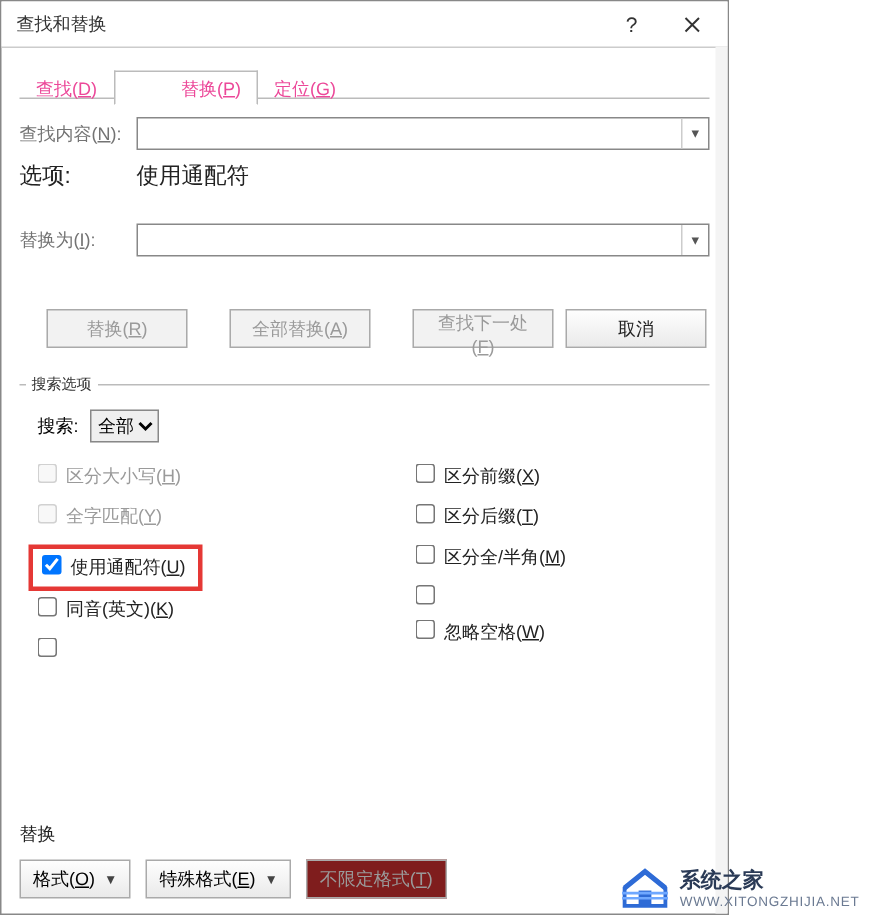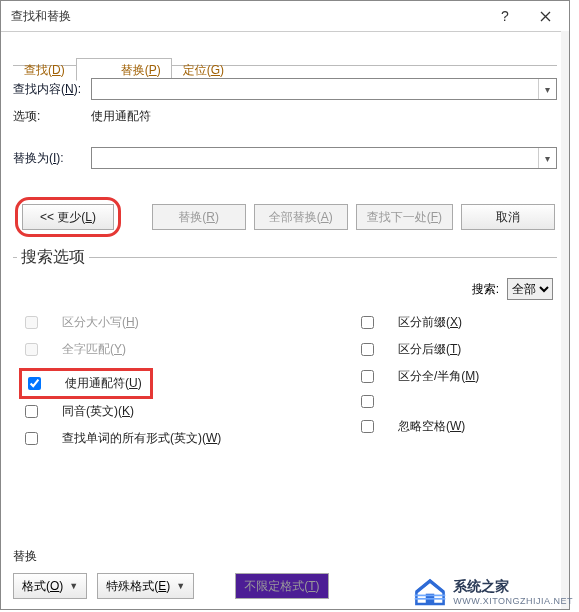--- a/index.html
+++ b/index.html
@@ -1,57 +1,57 @@
 <!DOCTYPE html>
 <html><head>
 <meta charset="utf-8">
 <style>
   * { box-sizing: border-box; font-family: "Microsoft YaHei", "SimSun", sans-serif; }
   body { margin: 0; background: #fff; width: 579px; height: 612px; position: relative; overflow: hidden; }
-  .dialog { position: absolute; left: 0; top: 0; width: 570px; height: 610px; border: 1px solid #888; background: #fff; }
+  .dialog { position: absolute; left: 0; top: 0; width: 486px; height: 610px; border: 1px solid #888; background: #fff; }
   .titlebar { height: 30px; background: #fff; display: flex; align-items: center; padding: 0 4px 0 10px; font-size: 12px; color: #333; }
   .titlebar .title { flex: 1; }
   .titlebar .btn { width: 40px; height: 28px; display: flex; align-items: center; justify-content: center; cursor: pointer; font-size: 14px; color: #333; }
   .ribbon-shadow { height: 1px; background: #ccc; }
   .body { padding: 10px 12px 0 12px; }
   .tabs { display: flex; border-bottom: 1px solid #bbb; height: 24px; margin-bottom: 12px; }
-  .tab { padding: 3px 10px 4px 10px; font-size: 12px; cursor: pointer; border: 1px solid transparent; border-bottom: none; position: relative; top: 16px; color: #a16207; }
+  .tab { padding: 3px 10px 4px 10px; font-size: 12px; cursor: pointer; border: 1px solid transparent; border-bottom: none; position: relative; top: 5px; color: #ec4899; }
   .tab u { text-decoration: underline; }
   .tab.active { border: 1px solid #bbb; border-bottom: 1px solid #fff; background: #fff; padding-left: 44px; }
   .row { display: flex; align-items: center; margin-bottom: 8px; }
-  .row-label { width: 78px; font-size: 12px; color: #0f172a; }
+  .row-label { width: 78px; font-size: 12px; color: #737373; }
   .row-label u { text-decoration: underline; }
   .combo { flex: 1; height: 22px; border: 1px solid #888; background: #fff; position: relative; }
   .combo .arrow { position: absolute; right: 0; top: 0; width: 18px; height: 20px; border-left: 1px solid #ccc; display: flex; align-items: center; justify-content: center; font-size: 10px; color: #555; }
-  .opts-row { display:flex; font-size:12px; color:#222; margin-bottom:18px;}
+  .opts-row { display:flex; font-size:15px; color:#222; margin-bottom:18px;}
   .opts-row .lbl { width:78px;}
   .actions { display: flex; gap: 8px; justify-content: flex-end; margin: 28px 2px 10px 2px; align-items:center;}
   .actions .spacer { flex:1; }
   button.std { height: 26px; min-width: 94px; font-size: 12px; border: 1px solid #aaa; background: linear-gradient(#fefefe,#eaeaea); cursor: pointer; padding: 0 10px; color:#222;}
-  button.std.disabled { color:#9a9a9a; background:#f2f2f2; cursor:default;}
+  button.std.disabled { color:#9a9a9a; background:#f2f2f2; cursor:default;margin-left:20px;}
   button.more { min-width: 92px; }
   .redbox { border: 3px solid #e53835; padding: 4px; display:inline-block;}
   .redbox.tl { position:relative;border-radius:14px; }
   fieldset.group { border: 1px solid #bbb; border-left:none; border-right:none; border-bottom:none; margin: 0 0 8px 0; padding: 10px 4px 4px 4px; }
-  fieldset.group legend { font-size: 16px; color: #333; padding: 0 4px; }
-  .search-row { display:flex; align-items:center; gap:8px; margin: 0 0 10px 8px; font-size:12px;justify-content:flex-end;}
+  fieldset.group legend { font-size: 10px; color: #333; padding: 0 4px; }
+  .search-row { display:flex; align-items:center; gap:8px; margin: 0 0 10px 8px; font-size:12px;}
   .search-row select { height:22px; font-size:12px; border:1px solid #888; }
   .checks { display:flex; }
   .col { flex:1; }
   .col.right { flex:0 0 200px; }
-  .chk { display:flex; align-items:center; font-size:12px; color:#222; margin: 4px 0 10px 8px; gap:24px; }
+  .chk { display:flex; font-size:12px; color:#222; margin: 4px 0 10px 8px; gap:6px; }
   .chk.disabled { color:#9a9a9a; }
   .chk input { width:13px; height:13px; margin:0; }
   .chk u { text-decoration: underline;}
   .bottom { position:absolute; left:12px; right:0; bottom:10px;}
   .bottom-label { font-size:12px; color:#222; margin-bottom:8px; display:block;}
   .bottom-actions { display:flex; gap:10px;}
   .dropdown-btn { height:26px; font-size:12px; border:1px solid #aaa; background:linear-gradient(#fefefe,#eaeaea); cursor:pointer; padding: 0 8px; display:inline-flex; align-items:center; gap:6px;}
   .dropdown-btn .tri { font-size:9px; color:#444;}
-  .dropdown-btn.disabled { color:#9a9a9a; background:#4c1d95; cursor:default;margin-left:31px;}
+  .dropdown-btn.disabled { color:#9a9a9a; background:#7f1d1d; cursor:default;}
   .watermark { position:absolute; right:6px; bottom:6px; display:flex; align-items:center; gap:6px; font-size:14px; color:#2a3a56; font-weight:bold; pointer-events:none;}
   .watermark .sub { font-size:9px; color:#6b7a92; font-weight:normal; display:block; letter-spacing:0.5px;}
   .wm-icon { width:34px; height:28px; }
   .right-strip{ position:absolute; right:0; top:30px; bottom:0; width:8px; background:#f4f4f4;}
 </style>
 </head>
 <body>
 
 <div class="dialog">
   <div class="titlebar">
@@ -128,21 +128,20 @@
               <input type="checkbox" checked="" style="">
               <span>使用通配符(<u>U</u>)</span>
             </label>
           </span>
           <label class="chk">
             <input type="checkbox" style="">
             <span>同音(英文)(<u>K</u>)</span>
           </label>
           <label class="chk">
             <input type="checkbox" style="">
-            <span>查找单词的所有形式(英文)(<u>W</u>)</span>
           </label>
         </div>
         <div class="col right">
           <label class="chk">
             <input type="checkbox" style="">
             <span>区分前缀(<u>X</u>)</span>
           </label>
           <label class="chk">
             <input type="checkbox" style="">
             <span>区分后缀(<u>T</u>)</span>

